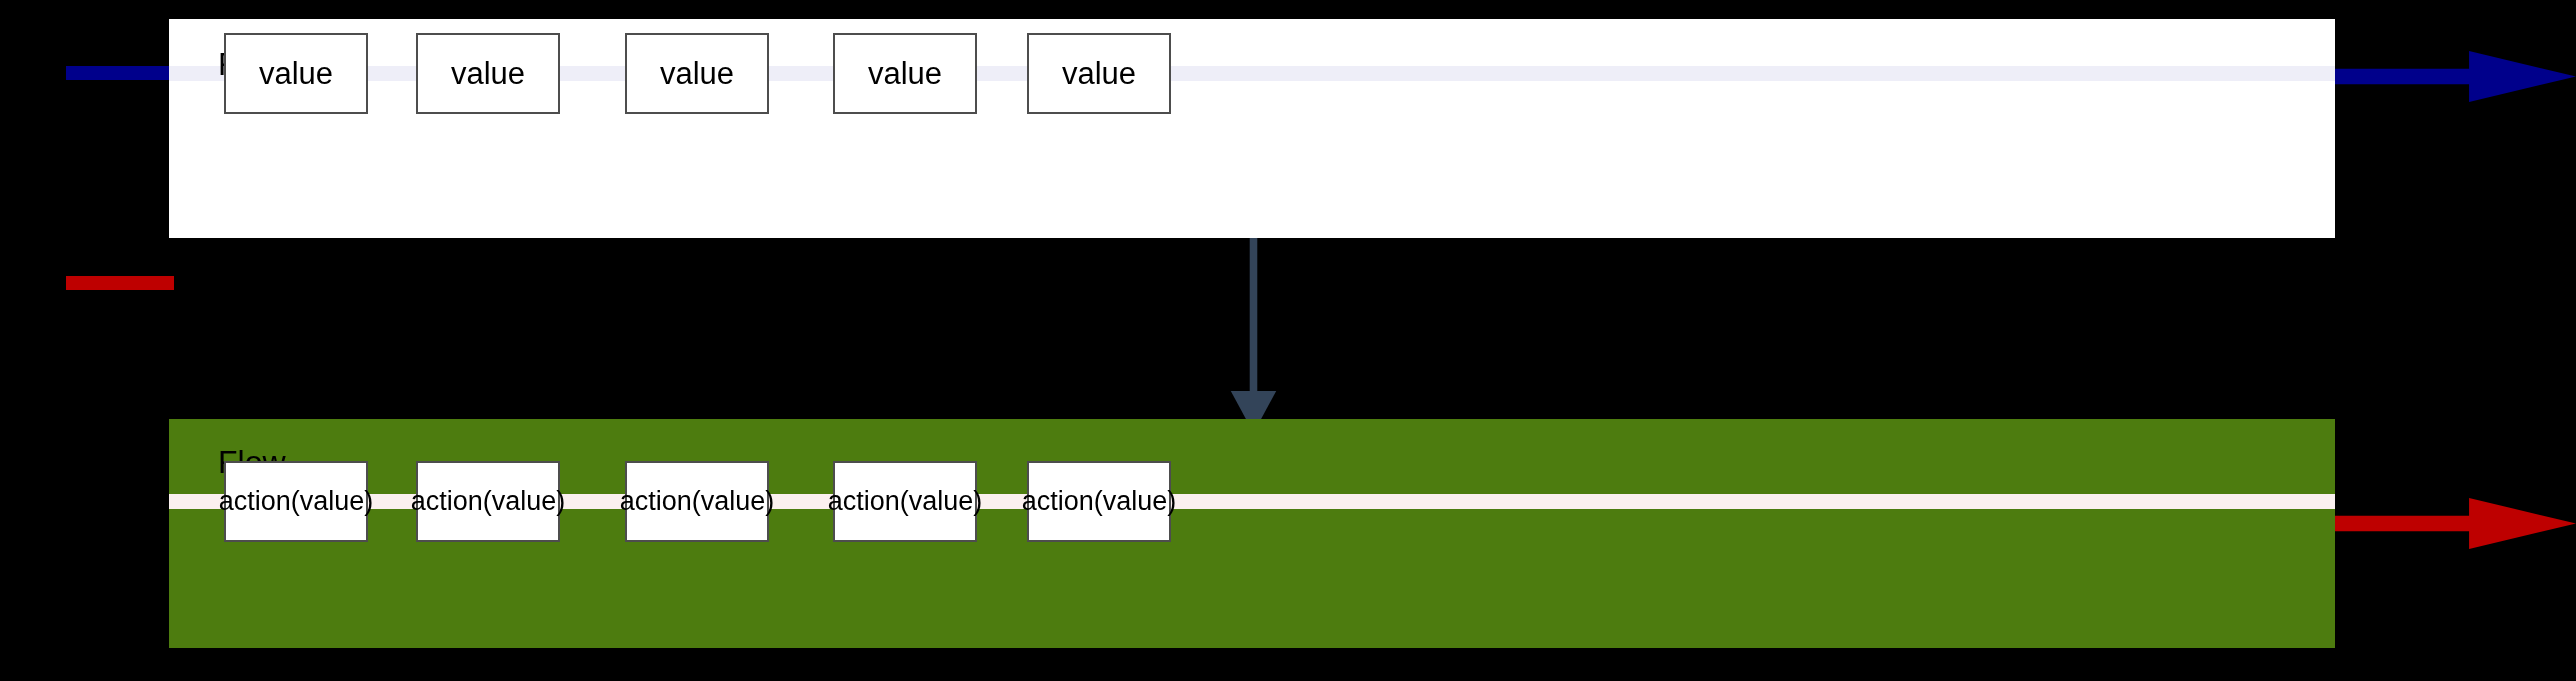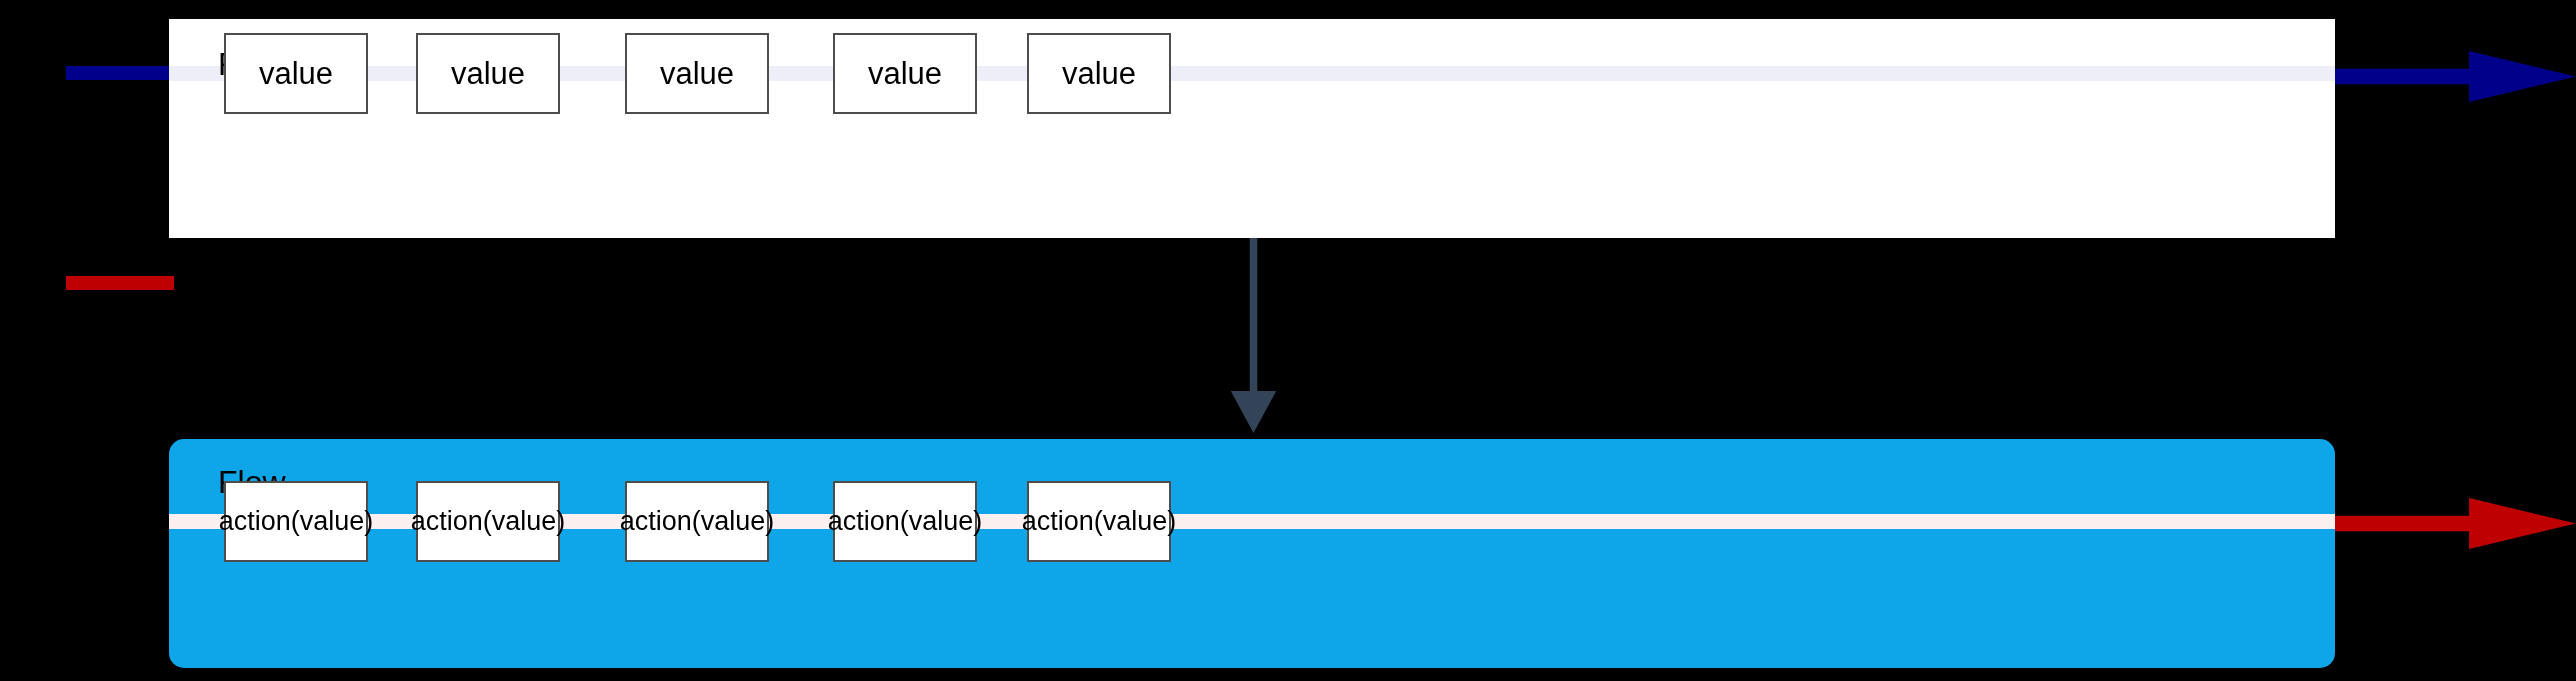--- a/index.html
+++ b/index.html
@@ -117,21 +117,21 @@
     <polygon points="0,21 158,21 158,0 284,30 158,60 158,39 0,39" fill="#00008b"></polygon>
   </svg>
 
   <svg class="connector-svg" style="left:1219px; top:237px;" width="69" height="197" viewBox="0 0 82 232">
     <line x1="41" y1="0" x2="41" y2="206" stroke="#334459" stroke-width="9"></line>
     <polygon points="41,232 14,182 68,182" fill="#334459"></polygon>
   </svg>
 
   <div class="stub red" style="left: 66px; top: 276px; width: 108px; background: rgb(190, 0, 0);"></div>
 
-  <div class="flow-panel" style="left: 169px; top: 439px; width: 2166px; height: 229px; background: #0ea5e9; border-radius: 15px;">
+  <div class="flow-panel" style="left: 169px; top: 419px; width: 2166px; height: 229px; background: #4d7c0f;">
 
     <div class="stream-line red" style="left: 0px; top: 75px; width: 2166px; background: rgb(251, 240, 239);"></div>
 
     <div class="flow-label" style="left:49px; top:27px;">Flow</div>
 
     <div class="elem-box small" style="left:55px; top:42px; width:144px; height:81px;">
       <span class="elem-text">action(value)</span>
     </div>
 
     <div class="elem-box small" style="left:247px; top:42px; width:144px; height:81px;">

